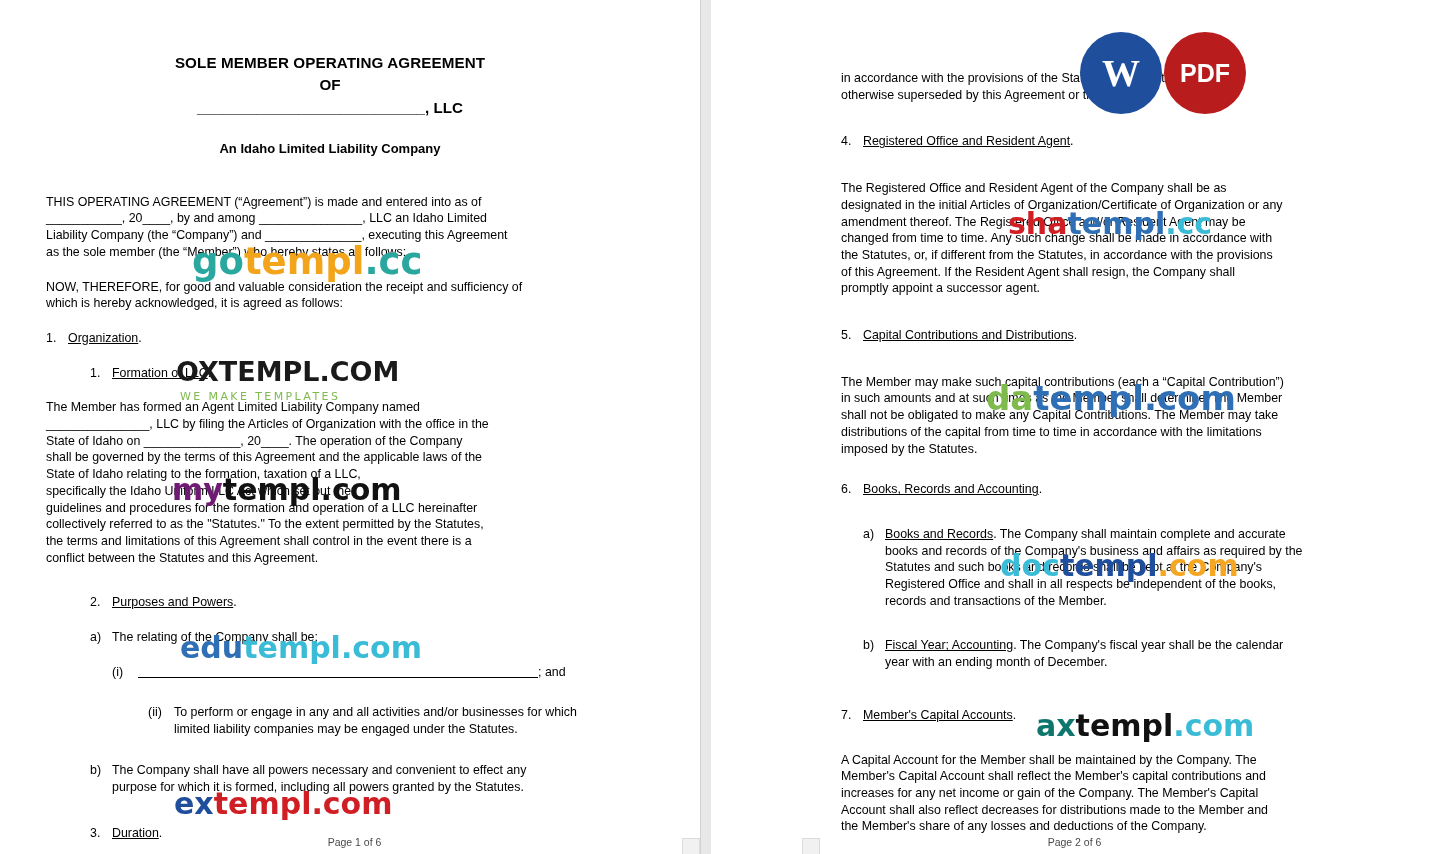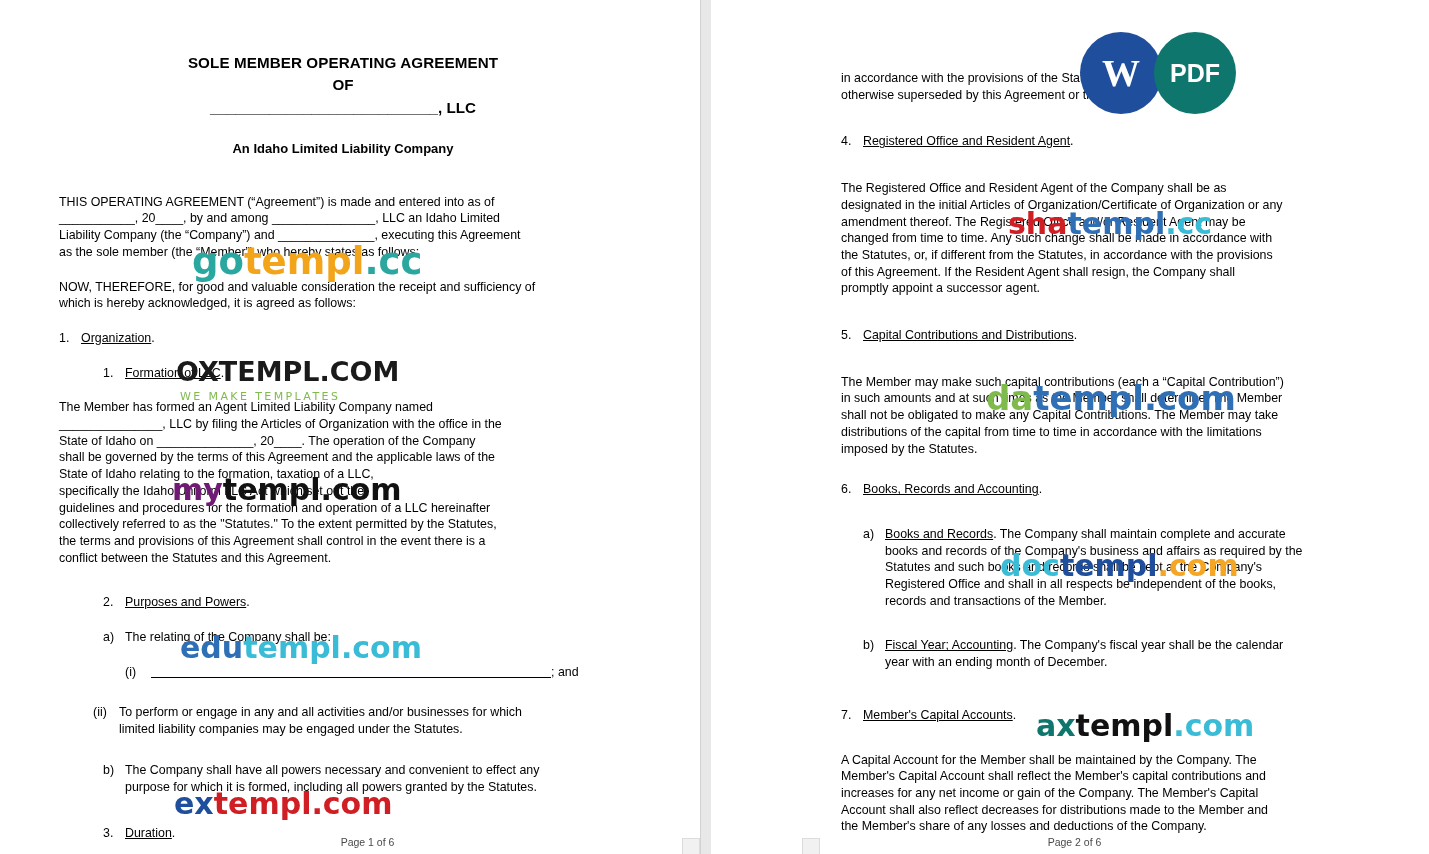--- a/index.html
+++ b/index.html
@@ -17,21 +17,21 @@
     background: #ffffff;
   }
   
   .page {
     position: absolute;
     top: 0;
     height: 854px;
     background: #ffffff;
     overflow: hidden;
   }
-  #page-left  { left: 13px;   width: 700px; }
+  #page-left  { left: 0px;   width: 700px; }
   #page-right { left: 711px; width: 718px; }
   .page-divider {
     position: absolute;
     top: 0; left: 700px;
     width: 11px; height: 854px;
     background: #e8e8e8;
   }
   .page-divider:after {
     content: "";
     position: absolute;
@@ -120,22 +120,22 @@
     text-align: center;
   }
   .badge-w {
     left: 0; top: 0; width: 82px; height: 82px;
     background: #1f4e9c;
     font-size: 38px;
     line-height: 82px;
     font-family: "Liberation Serif", serif;
   }
   .badge-pdf {
-    left: 74px; top: 0; width: 82px; height: 82px;
-    background: #0f766e;
+    left: 84px; top: 0; width: 82px; height: 82px;
+    background: #b91c1c;
     font-size: 25px;
     line-height: 82px;
   }
 
   
   .wm { position: absolute; white-space: nowrap; pointer-events: none; }
   .wm-gotempl {
     left: 168px; top: 240px;
     font-size: 37px; font-weight: bold;
     font-family: "DejaVu Sans", sans-serif;
@@ -274,21 +274,21 @@
 
       <p class="body indent-1">
         <span>The Member has formed an Agent Limited Liability Company named</span><br>
         <span>_______________, LLC by filing the Articles of Organization with the office in the</span><br>
         <span>State of Idaho on ______________, 20____. The operation of the Company</span><br>
         <span>shall be governed by the terms of this Agreement and the applicable laws of the</span><br>
         <span>State of Idaho relating to the formation, taxation of a LLC,</span><br>
         <span>specifically the Idaho Uniform LLC Act which set out the</span><br>
         <span>guidelines and procedures for the formation and operation of a LLC hereinafter</span><br>
         <span>collectively referred to as the "Statutes." To the extent permitted by the Statutes,</span><br>
-        <span>the terms and provisions of this Agreement shall control in the event there is a</span><br>
+        <span>the terms and limitations of this Agreement shall control in the event there is a</span><br>
         <span>conflict between the Statutes and this Agreement.</span>
       </p>
 
       <div class="sp-18"></div>
       <div class="sp-10"></div>
 
       <div class="row lvl2">
         <div class="mk">2.</div>
         <div class="tx"><span class="u">Purposes and Powers</span><span>.</span></div>
       </div>
@@ -305,21 +305,21 @@
       <div class="row" style="margin-left:66px">
         <div class="mk" style="width:26px">(i)</div>
         <div class="tx">
           <span class="fill-rule" style="width:400px;"></span><span>; and</span>
         </div>
       </div>
 
       <div class="sp-18"></div>
       <div class="sp-6"></div>
 
-      <div class="row" style="margin-left:34px">
+      <div class="row" style="margin-left:102px">
         <div class="mk" style="width:26px">(ii)</div>
         <div class="tx">
           <span>To perform or engage in any and all activities and/or businesses for which</span><br>
           <span>limited liability companies may be engaged under the Statutes.</span>
         </div>
       </div>
 
       <div class="sp-18"></div>
       <div class="sp-6"></div>
 

